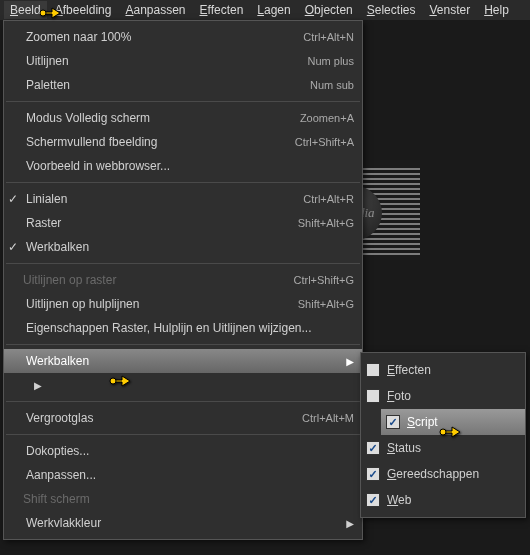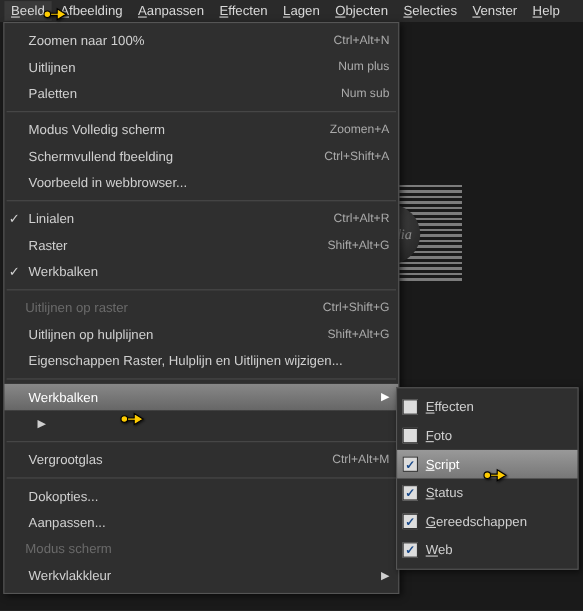--- a/index.html
+++ b/index.html
@@ -93,20 +93,21 @@
     justify-content: center;
   }
   .submenu .menu-item .checkbox.checked::after {
     content: "✓";
     color: #1a4a8a;
     font-size: 11px;
     font-weight: bold;
   }
   .submenu .menu-item.highlight {
     background: linear-gradient(#999, #777);
+    margin-left: 20px;
   }
   .hand-icon {
     position: absolute;
     width: 26px; height: 20px;
     pointer-events: none;
   }
   .hand-icon svg { filter: drop-shadow(1px 1px 1px rgba(0,0,0,0.7)); }
   .watermark {
     position: absolute;
     left: 290px; top: 168px;
@@ -223,21 +224,21 @@
       <span class="shortcut">Ctrl+Alt+M</span>
     </div>
     <div class="menu-sep"></div>
     <div class="menu-item">
       <span class="label">Dokopties...</span>
     </div>
     <div class="menu-item">
       <span class="label">Aanpassen...</span>
     </div>
     <div class="menu-item disabled">
-      <span class="label">Modus scherm</span>
+      <span class="label">Shift scherm</span>
     </div>
     <div class="menu-item">
       <span class="label">Werkvlakkleur</span>
       <span class="arrow">▶</span>
     </div>
   </div>
 
 <div class="submenu" id="sub-menu">
     <div class="menu-item">
       <span class="checkbox"></span>

